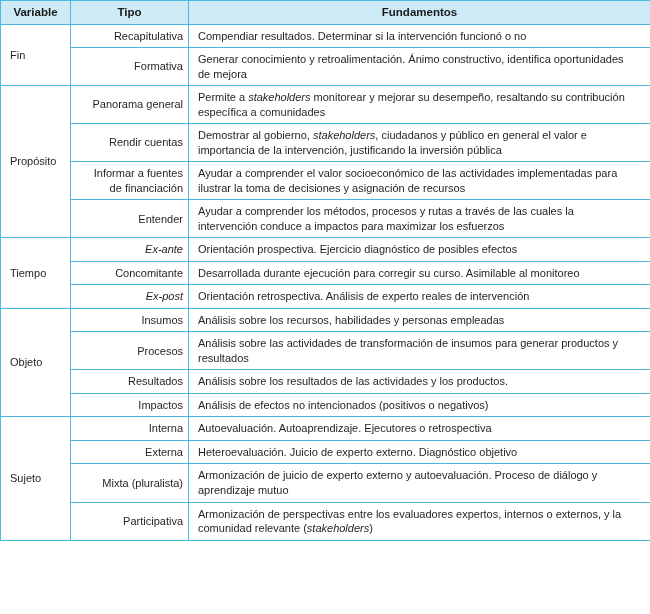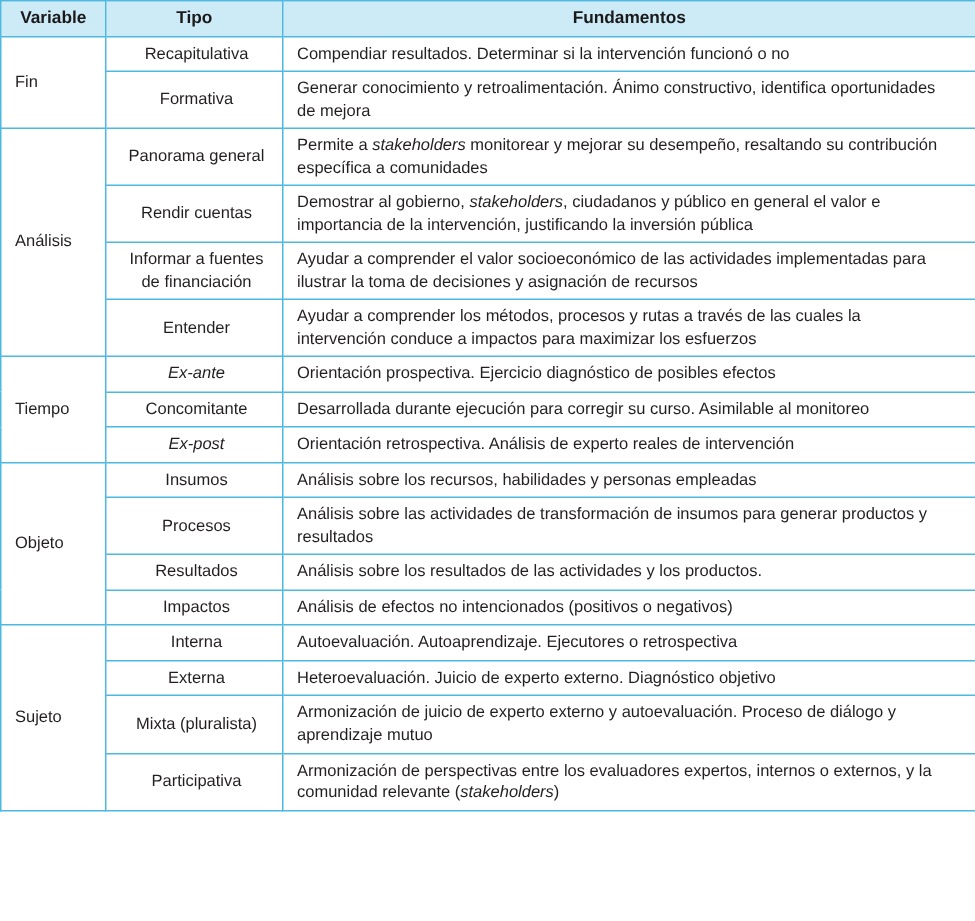--- a/index.html
+++ b/index.html
@@ -47,21 +47,21 @@
     color: #231f20;
     background: #ffffff;
   }
   td.var-cell {
     text-align: left;
     padding: 4px 6px 4px 9px;
     font-size: 11px;
   }
   td.tipo-cell {
     padding: 4px 5px 4px 8px;
-    text-align: center;
+    text-align: right;
   }
   td.fund-cell {
     padding: 4px 23px 4px 9px;
     text-align: left;
   }
   td.fund-cell i, td.tipo-cell i {
     font-style: italic;
   }
   
   td.var-cell {
@@ -90,21 +90,21 @@
         <tr>
           <td class="var-cell" rowspan="2">Fin</td>
           <td class="tipo-cell">Recapitulativa</td>
           <td class="fund-cell">Compendiar resultados. Determinar si la intervención funcionó o no</td>
         </tr>
         <tr>
           <td class="tipo-cell">Formativa</td>
           <td class="fund-cell">Generar conocimiento y retroalimentación. Ánimo constructivo, identifica oportunidades de mejora</td>
         </tr>
         <tr>
-          <td class="var-cell" rowspan="4">Análisis</td>
+          <td class="var-cell" rowspan="4">Propósito</td>
           <td class="tipo-cell">Panorama general</td>
           <td class="fund-cell">Permite a <i>stakeholders</i> monitorear y mejorar su desempeño, resaltando su contribución específica a comunidades</td>
         </tr>
         <tr>
           <td class="tipo-cell">Rendir cuentas</td>
           <td class="fund-cell">Demostrar al gobierno, <i>stakeholders</i>, ciudadanos y público en general el valor e importancia de la intervención, justificando la inversión pública</td>
         </tr>
         <tr>
           <td class="tipo-cell">Informar a fuentes de financiación</td>
           <td class="fund-cell">Ayudar a comprender el valor socioeconómico de las actividades implementadas para ilustrar la toma de decisiones y asignación de recursos</td>

